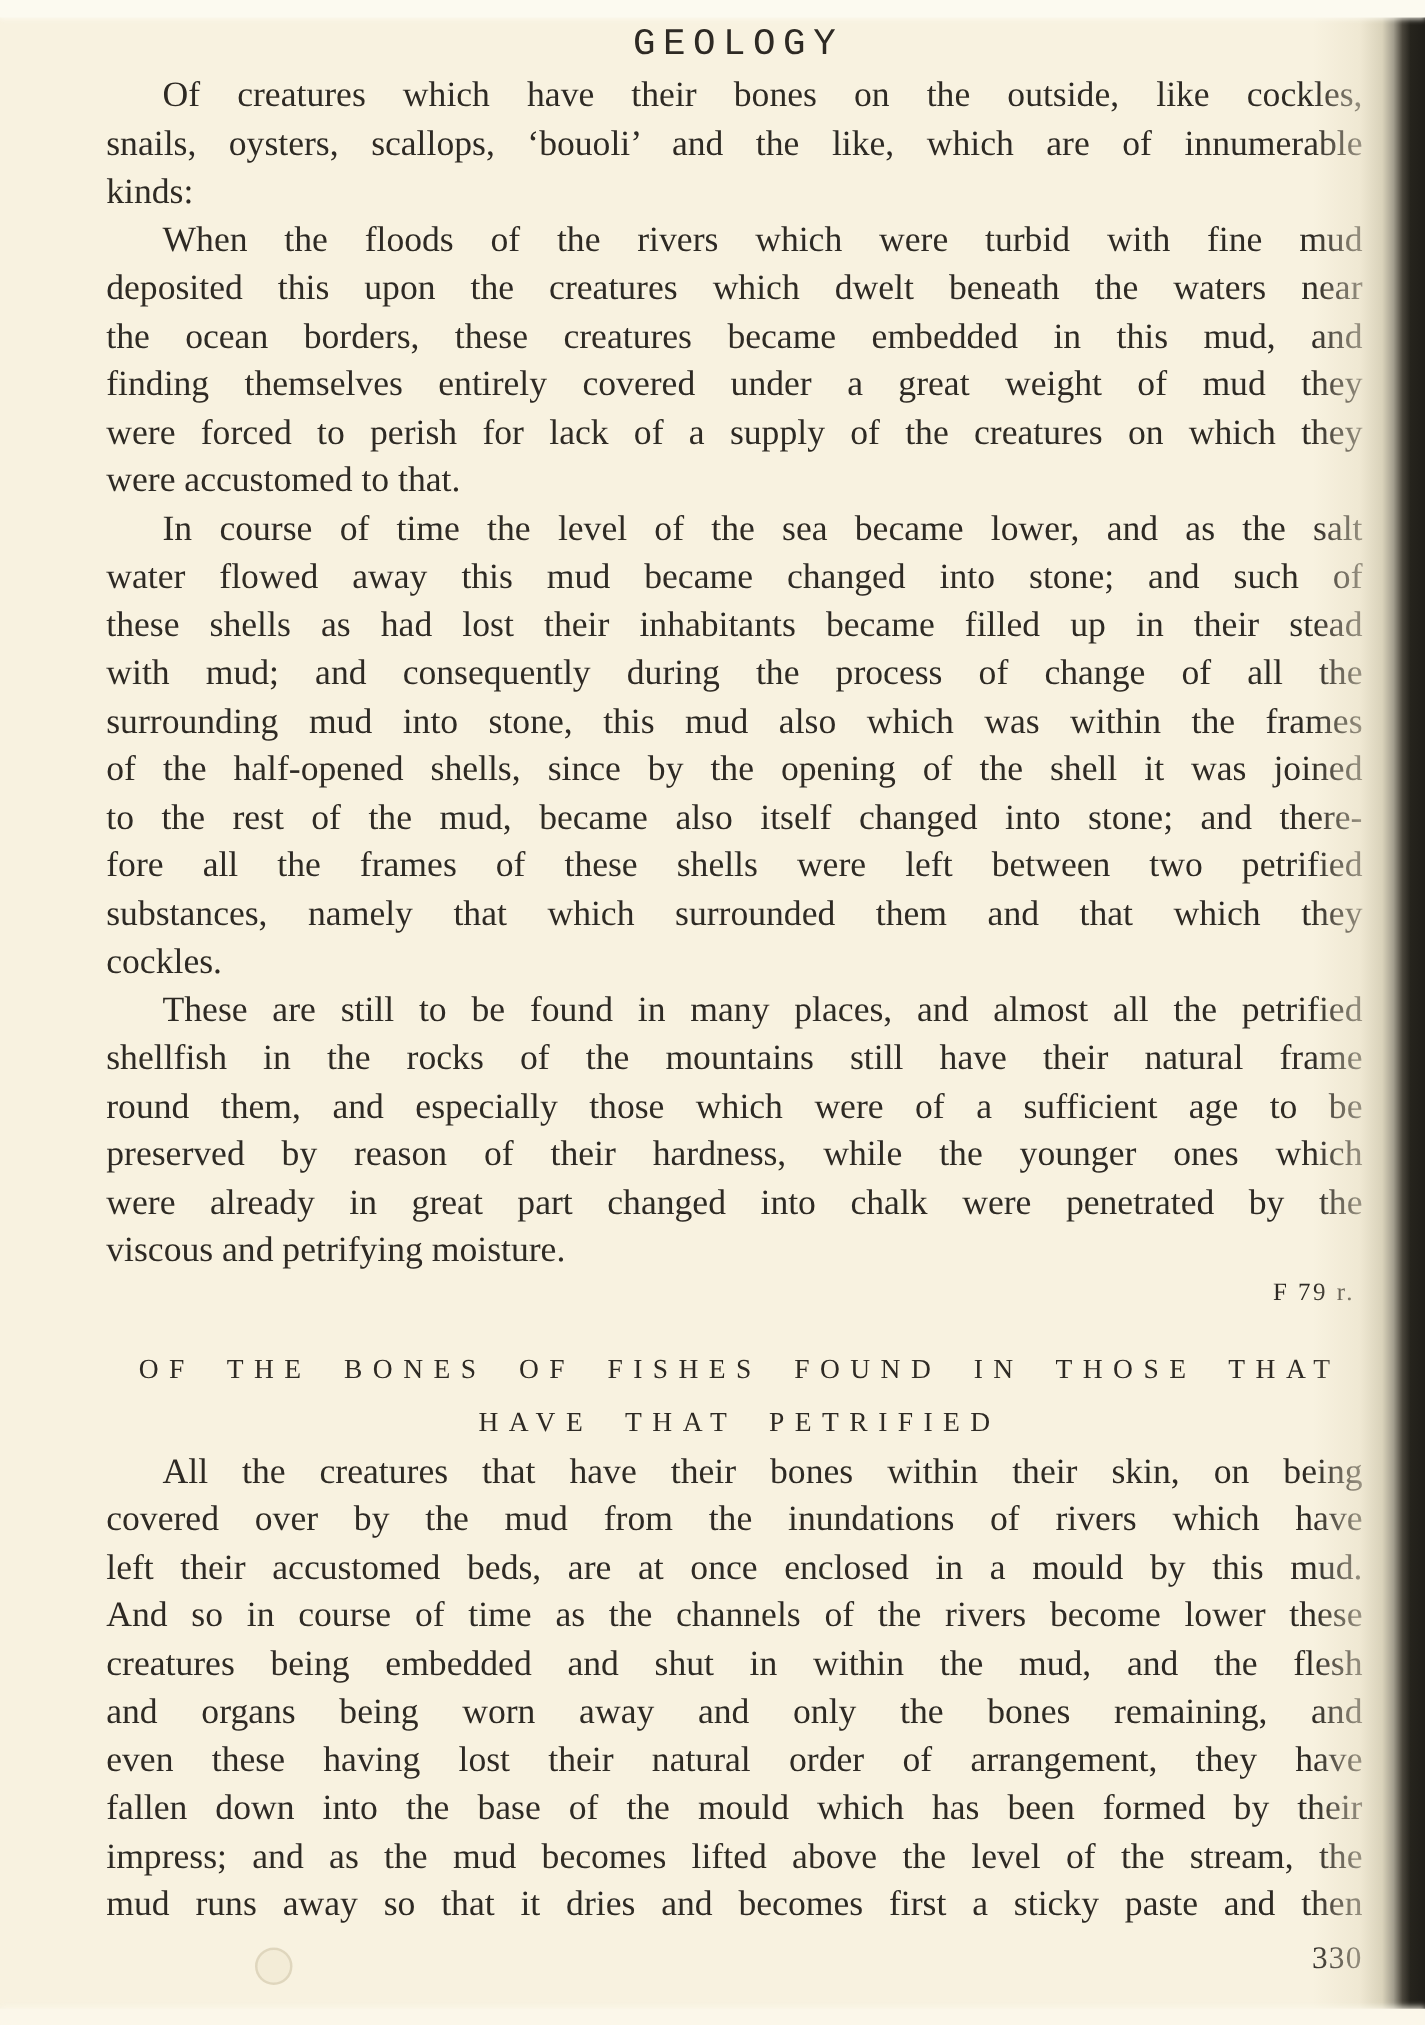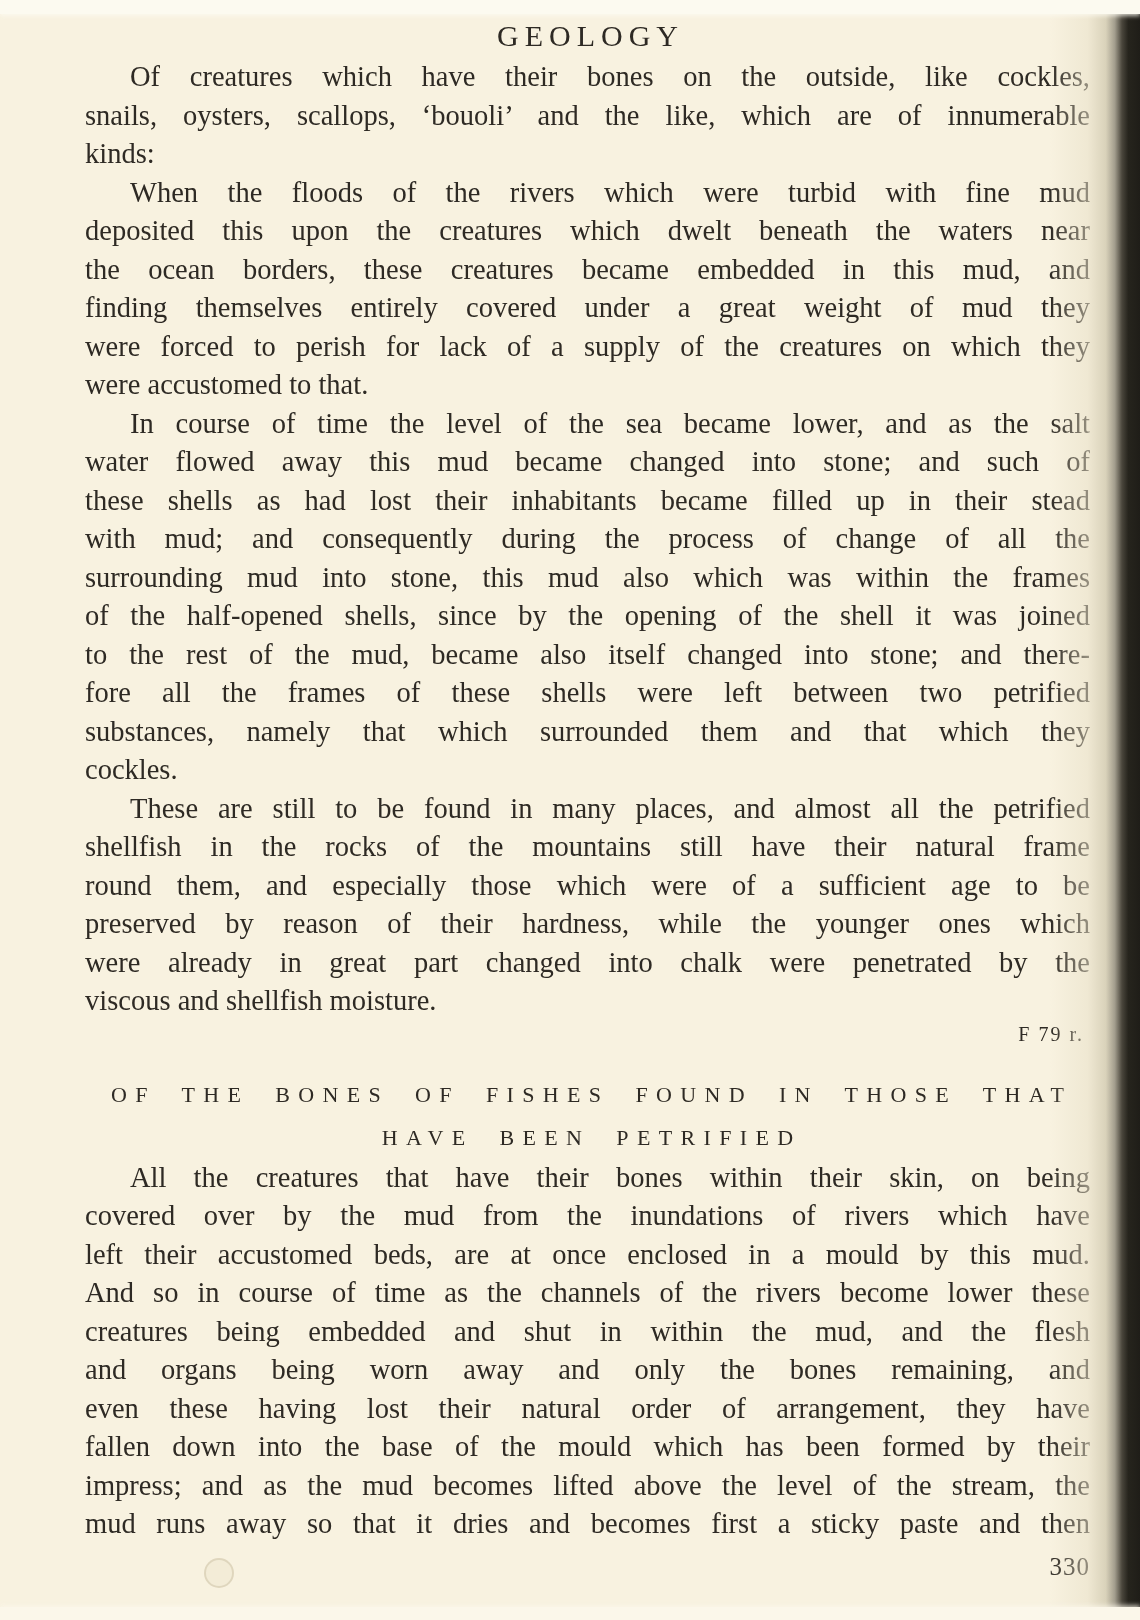--- a/index.html
+++ b/index.html
@@ -50,20 +50,21 @@
     width: 1005px;
     z-index: 1;
   }
   .running-head {
     margin-top: 14px;
     font-size: 30px;
     line-height: 44px;
     text-align: center;
     letter-spacing: 0.2em;
     text-indent: 0.2em; 
+    font-family: Liberation Mono, monospace;
   }
   .para {
     font-size: 28.5px;
     line-height: 38.5px;
   }
   .line {
     text-align: justify;
     text-align-last: justify;
   }
   .para .line:first-child { text-indent: 45px; }
@@ -141,28 +142,28 @@
         <div class="line">fore all the frames of these shells were left between two petrified</div>
         <div class="line">substances, namely that which surrounded them and that which they</div>
         <div class="line">cockles.</div>
       </div>
     <div class="para">
         <div class="line">These are still to be found in many places, and almost all the petrified</div>
         <div class="line">shellfish in the rocks of the mountains still have their natural frame</div>
         <div class="line">round them, and especially those which were of a sufficient age to be</div>
         <div class="line">preserved by reason of their hardness, while the younger ones which</div>
         <div class="line">were already in great part changed into chalk were penetrated by the</div>
-        <div class="line">viscous and shellfish moisture.</div>
+        <div class="line">viscous and petrifying moisture.</div>
       </div>
 
     <div class="source-ref">F 79 r.</div>
 
     <div class="section-heading">
       <div class="sh-line">OF THE BONES OF FISHES FOUND IN THOSE THAT</div>
-      <div class="sh-line">HAVE BEEN PETRIFIED</div>
+      <div class="sh-line">HAVE THAT PETRIFIED</div>
     </div>
 
     <div class="para" data-justify-last="true">
         <div class="line">All the creatures that have their bones within their skin, on being</div>
         <div class="line">covered over by the mud from the inundations of rivers which have</div>
         <div class="line">left their accustomed beds, are at once enclosed in a mould by this mud.</div>
         <div class="line">And so in course of time as the channels of the rivers become lower these</div>
         <div class="line">creatures being embedded and shut in within the mud, and the flesh</div>
         <div class="line">and organs being worn away and only the bones remaining, and</div>
         <div class="line">even these having lost their natural order of arrangement, they have</div>

